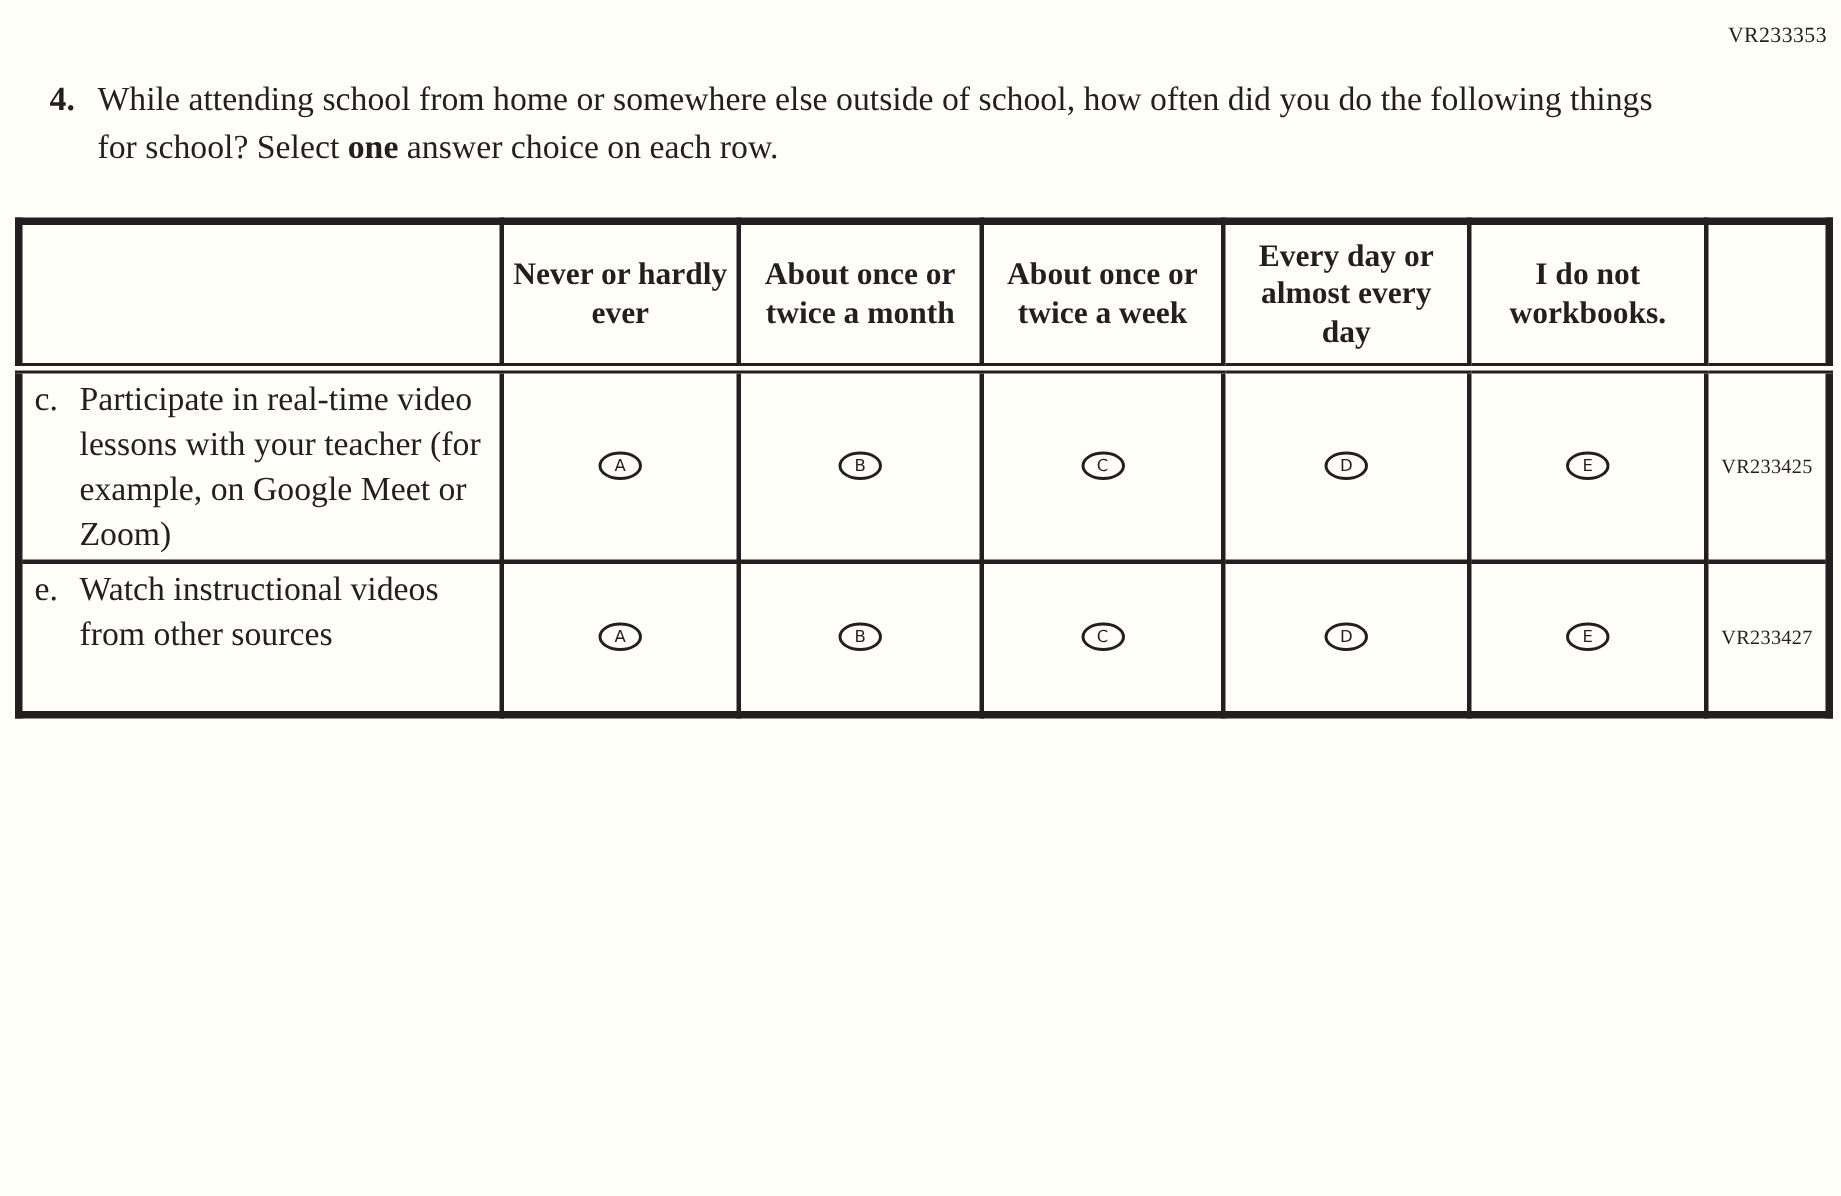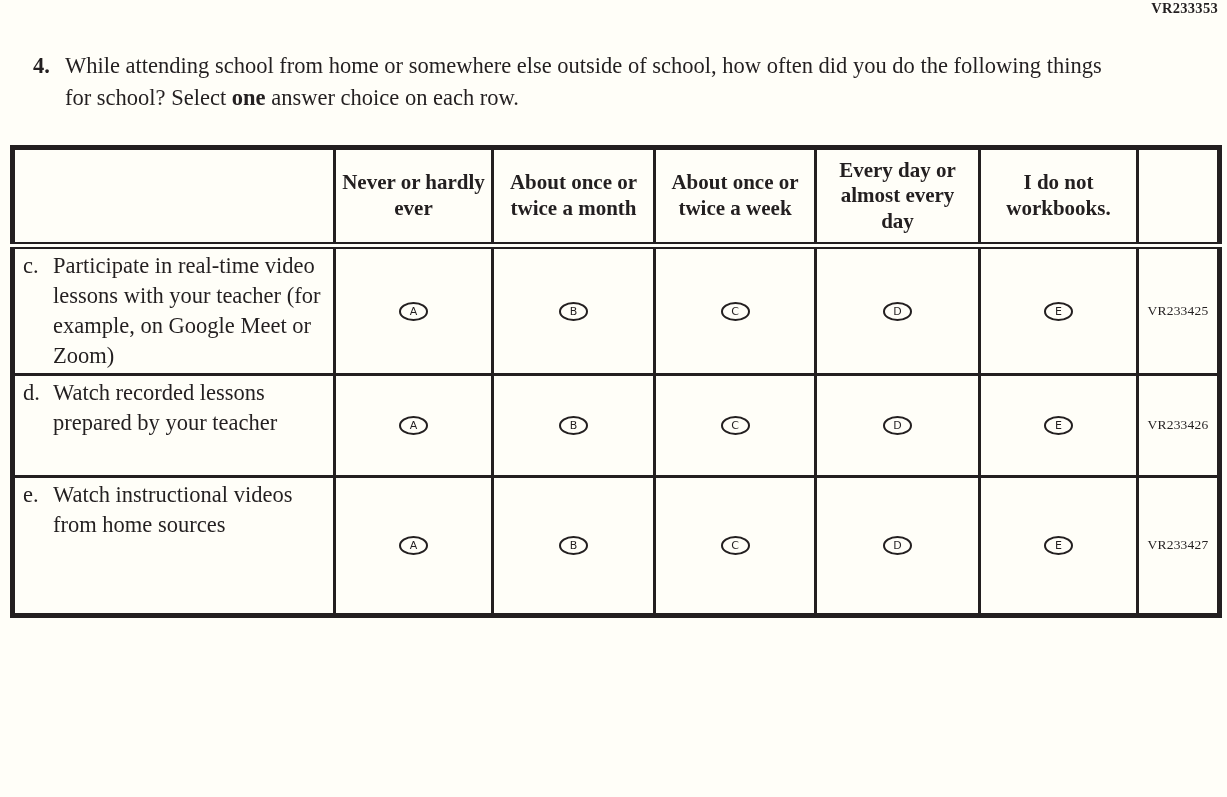--- a/index.html
+++ b/index.html
@@ -11,22 +11,22 @@
   body{
     width:1227px; height:797px;
     background:var(--bg);
     color:var(--ink);
     font-family:"Liberation Serif", serif;
     overflow:hidden;
   }
   .page{ position:relative; width:1227px; height:797px; }
 
   .form-code{
-    position:absolute; top:0; right:9px;
-    font-size:14.5px; letter-spacing:0.3px;font-weight:bold;
+    position:absolute; top:16px; right:9px;
+    font-size:14.5px; letter-spacing:0.3px;
   }
 
   .question{
     position:absolute; top:50px; left:33px; width:1075px;
     display:flex; align-items:flex-start;
     font-size:22.5px; line-height:1.42;
   }
   .q-num{ font-weight:bold; flex:0 0 32px; }
   .q-text{ margin:0; }
   .q-text b{ font-weight:bold; }
@@ -127,30 +127,21 @@
         <tr>
           <td class="label-cell"><span class="row-letter">c.</span><span class="row-label">Participate in real-time video lessons with your teacher (for example, on Google Meet or Zoom)</span></td>
           <td class="option-cell"><span class="bubble">A</span></td>
           <td class="option-cell"><span class="bubble">B</span></td>
           <td class="option-cell"><span class="bubble">C</span></td>
           <td class="option-cell"><span class="bubble">D</span></td>
           <td class="option-cell"><span class="bubble">E</span></td>
           <td class="code-cell">VR233425</td>
         </tr>
         <tr>
-          <td class="label-cell"><span class="row-letter">d.</span><span class="row-label">Watch recorded lessons prepared by your teacher</span></td>
-          <td class="option-cell"><span class="bubble">A</span></td>
-          <td class="option-cell"><span class="bubble">B</span></td>
-          <td class="option-cell"><span class="bubble">C</span></td>
-          <td class="option-cell"><span class="bubble">D</span></td>
-          <td class="option-cell"><span class="bubble">E</span></td>
-          <td class="code-cell">VR233426</td>
-        </tr>
-        <tr>
-          <td class="label-cell"><span class="row-letter">e.</span><span class="row-label">Watch instructional videos from home sources</span></td>
+          <td class="label-cell"><span class="row-letter">e.</span><span class="row-label">Watch instructional videos from other sources</span></td>
           <td class="option-cell"><span class="bubble">A</span></td>
           <td class="option-cell"><span class="bubble">B</span></td>
           <td class="option-cell"><span class="bubble">C</span></td>
           <td class="option-cell"><span class="bubble">D</span></td>
           <td class="option-cell"><span class="bubble">E</span></td>
           <td class="code-cell">VR233427</td>
         </tr>
       </tbody>
   </table>
 

